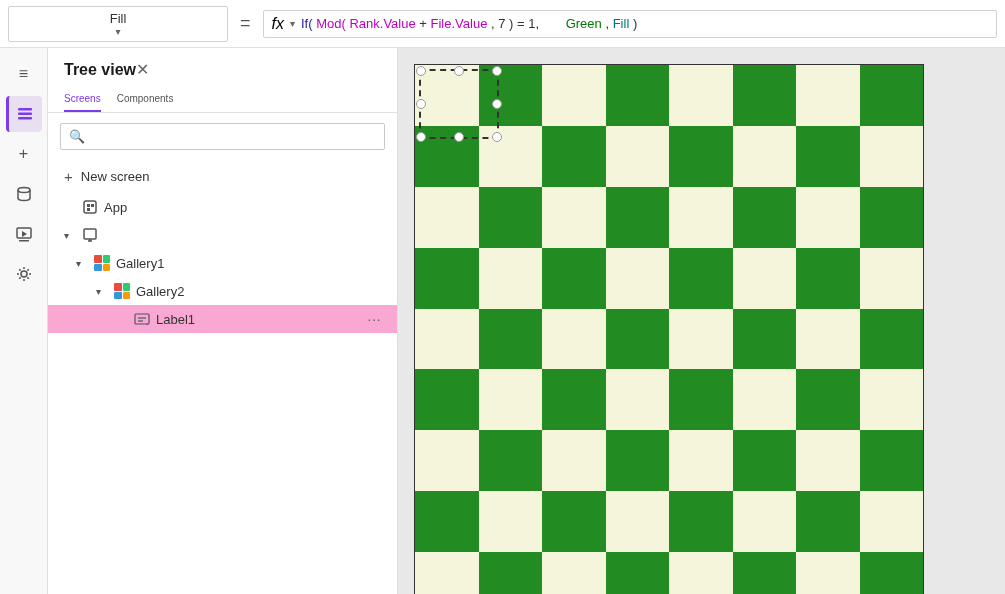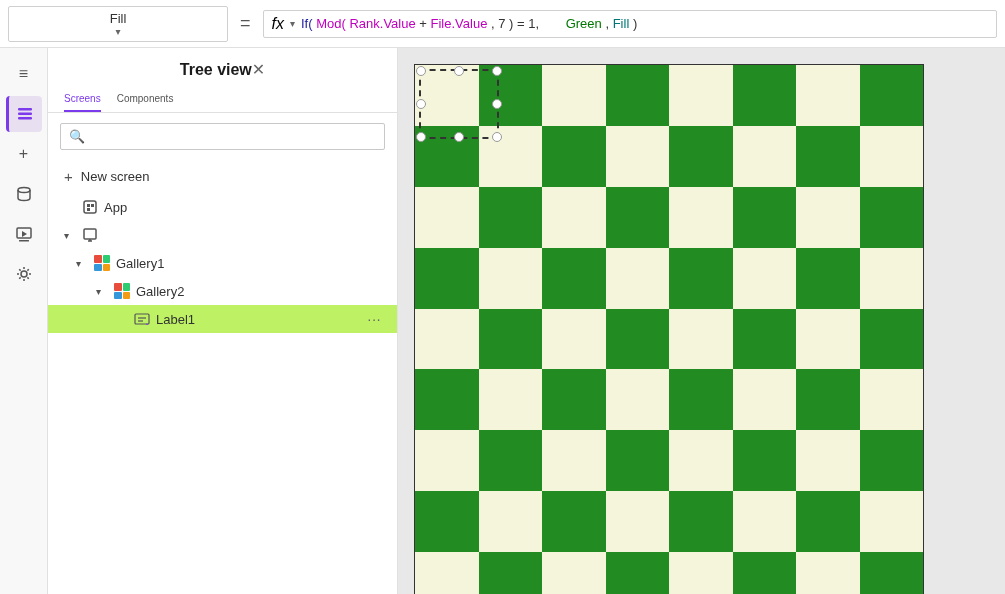--- a/index.html
+++ b/index.html
@@ -87,21 +87,21 @@
       width: 350px;
       background: #fff;
       border-right: 1px solid #e0e0e0;
       display: flex;
       flex-direction: column;
       flex-shrink: 0;
     }
     .tree-header {
       display: flex;
       align-items: center;
-      justify-content: center;
+      justify-content: flex-start;
       padding: 12px 16px 8px 16px;
     }
     .tree-title { font-size: 16px; font-weight: 600; color: #1a1a1a; }
     .close-btn { cursor: pointer; color: #666; font-size: 16px; background: none; border: none; }
     .tree-tabs {
       display: flex;
       padding: 0 16px;
       border-bottom: 1px solid #e0e0e0;
       gap: 16px;
     }
@@ -143,21 +143,21 @@
     .new-screen-btn .plus { color: #555; font-size: 15px; }
     .tree-item {
       display: flex;
       align-items: center;
       padding: 6px 16px;
       cursor: pointer;
       color: #333;
       font-size: 13px;
       gap: 6px;
     }
-    .tree-item.selected { background: #bef264; align-items: center; }
+    .tree-item.selected { background: #f9a8d4; align-items: center; }
     .tree-item .chevron { color: #555; font-size: 10px; width: 12px; }
     .tree-item .item-label { flex: 1; }
     .tree-item .more-btn { color: #666; font-size: 14px; visibility: hidden; }
     .tree-item:hover .more-btn, .tree-item.selected .more-btn { visibility: visible; }
     .indent-1 { padding-left: 28px; }
     .indent-2 { padding-left: 48px; }
     .indent-3 { padding-left: 68px; }
 
     
     .gallery-icon {

